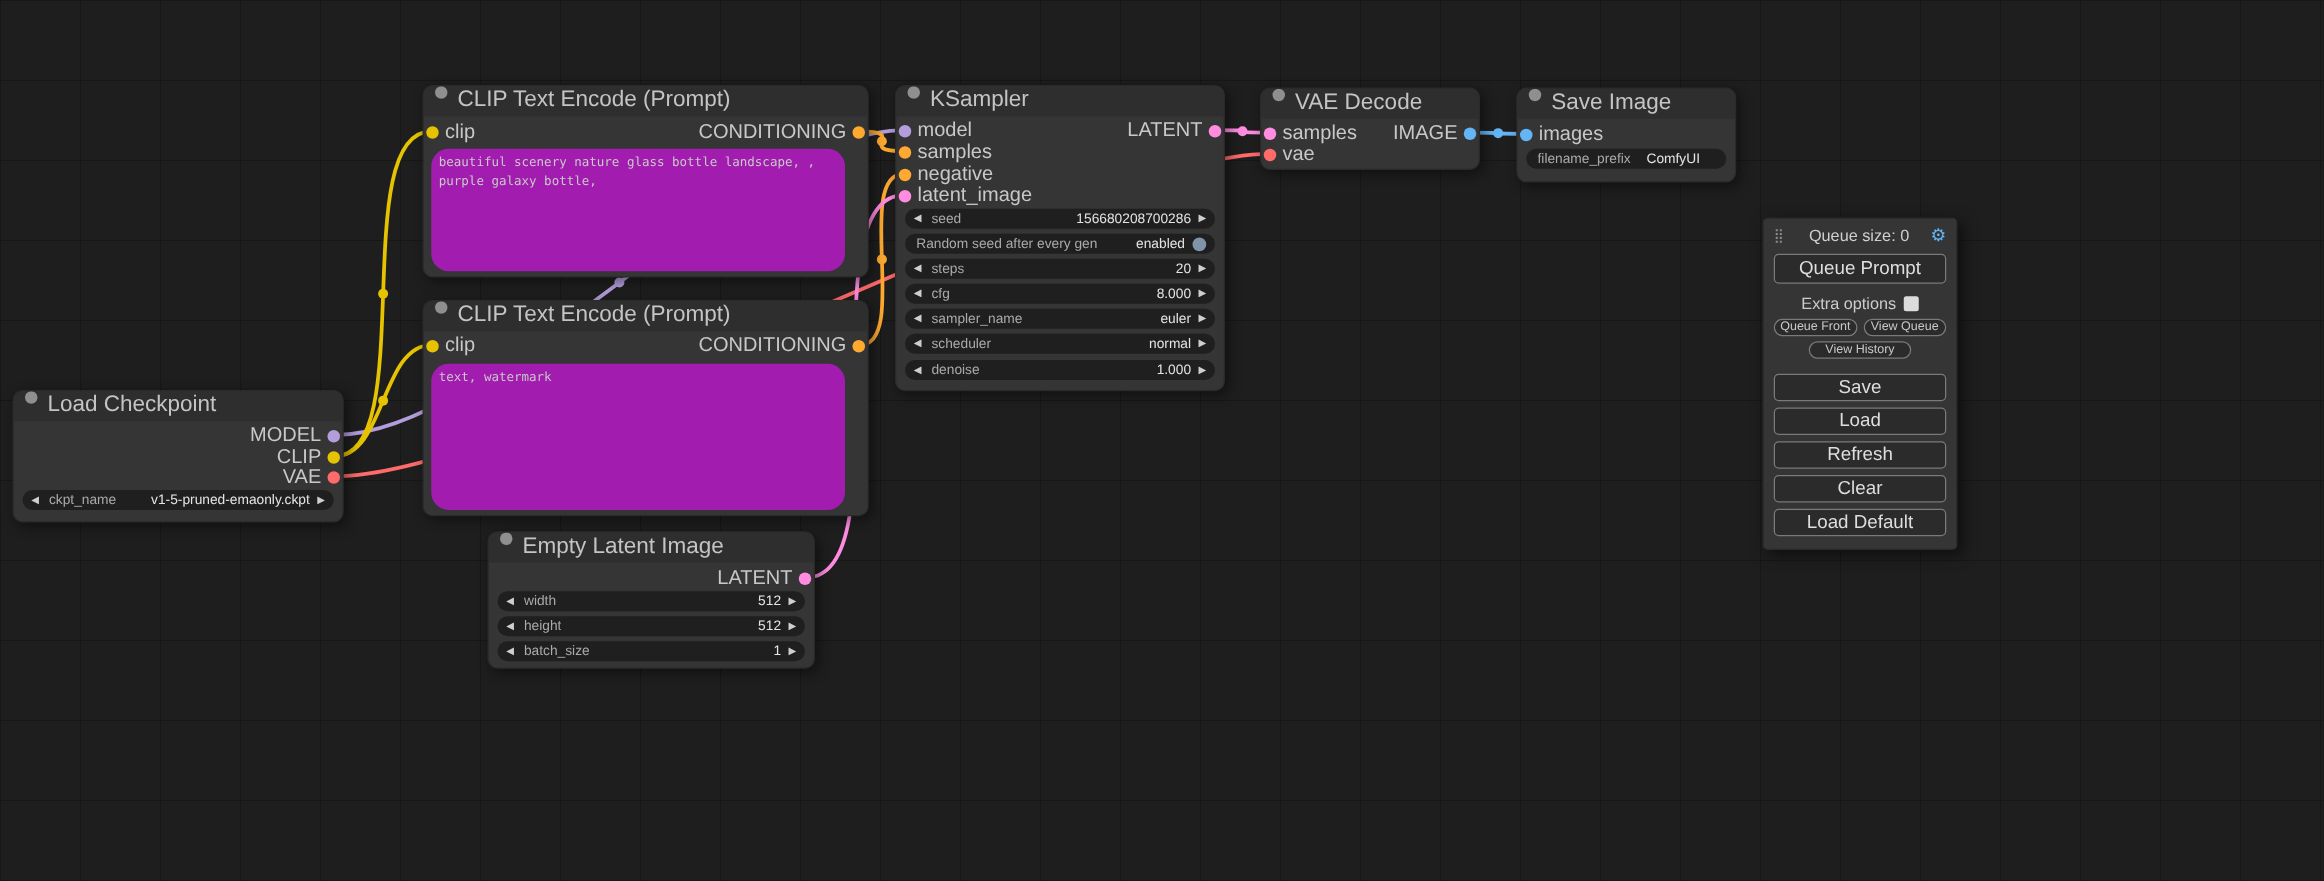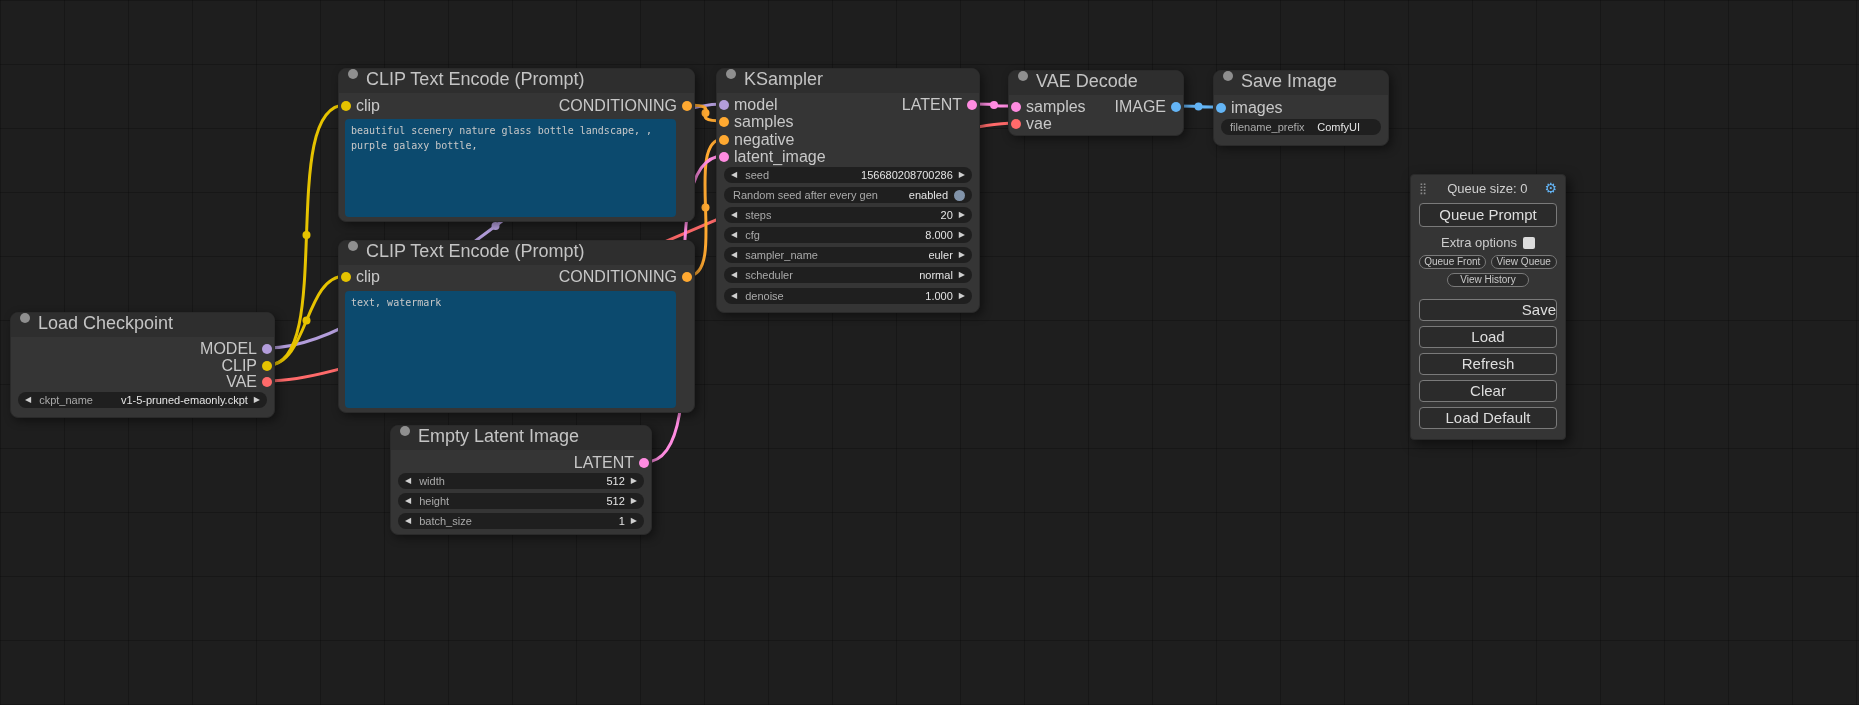--- a/index.html
+++ b/index.html
@@ -43,21 +43,21 @@
   }
   .widget .arrow { font-size:8px; color:#cfcfcf; line-height:16px; flex:none; }
   .widget .w-name { margin-left:8px; overflow:hidden; }
   .widget .w-value { margin-left:auto; margin-right:6px; color:#e4e4e4; }
   .widget.noarrow .w-name { margin-left:2px; }
   .widget.noarrow .w-value { margin-right:14px; }
   .widget.togglerow .w-value { margin-right:0; }
   .toggle-dot { width:11px; height:11px; border-radius:50%; margin-left:6px; flex:none; }
 
   .node-text {
-    position:absolute; left:6px; right:18px; background:#0c4a6e; border-radius:4px;
+    position:absolute; left:6px; right:18px; background:#a21caf; border-radius:14px;
     padding:4px 6px; font-family:"DejaVu Sans Mono", monospace; font-size:10px;
     line-height:1.5; color:#c8c8c8; white-space:pre-wrap; word-break:break-word; overflow:hidden;
   }
 
   
   #menu {
     position:absolute; z-index:3; left:1410px; top:174px; width:156px;
     background:#353535; border:1px solid #2a2a2a; border-radius:4px;
     box-shadow:4px 4px 12px rgba(0,0,0,0.55); padding:4px 8px 10px; color:#ccc;
   }
@@ -66,21 +66,21 @@
   .queue-size { flex:1; text-align:center; }
   .gear { font-size:14px; line-height:14px; }
 
   .btn {
     display:block; width:100%; background:#2b2b2b; border:1px solid #7a7a7a;
     border-radius:4px; color:#dedede; font-size:15px; text-align:center;
     font-family:inherit; cursor:pointer; padding:0;
   }
   .btn.big    { height:24px; line-height:22px; margin-top:6px; }
   .btn.action { height:22px; line-height:20px; margin-top:5px; }
-  .btn.first-action { margin-top:12px;text-align:right; }
+  .btn.first-action { margin-top:12px; }
 
   .extra-row { display:flex; align-items:center; justify-content:center; gap:6px; margin-top:8px; font-size:13px; }
   .checkbox { width:12px; height:12px; background:#dcdcdc; border-radius:2px; flex:none; cursor:pointer; }
 
   .pill-row { display:flex; gap:5px; margin-top:5px; }
   .btn.pill { font-size:10px; height:14px; line-height:12px; border-radius:8px; flex:1; width:auto; color:#c9c9c9; }
   .pill-center-row { display:flex; justify-content:center; margin-top:4px; }
   .btn.pill.center { flex:none; width:82px; }
 </style>
 </head>

